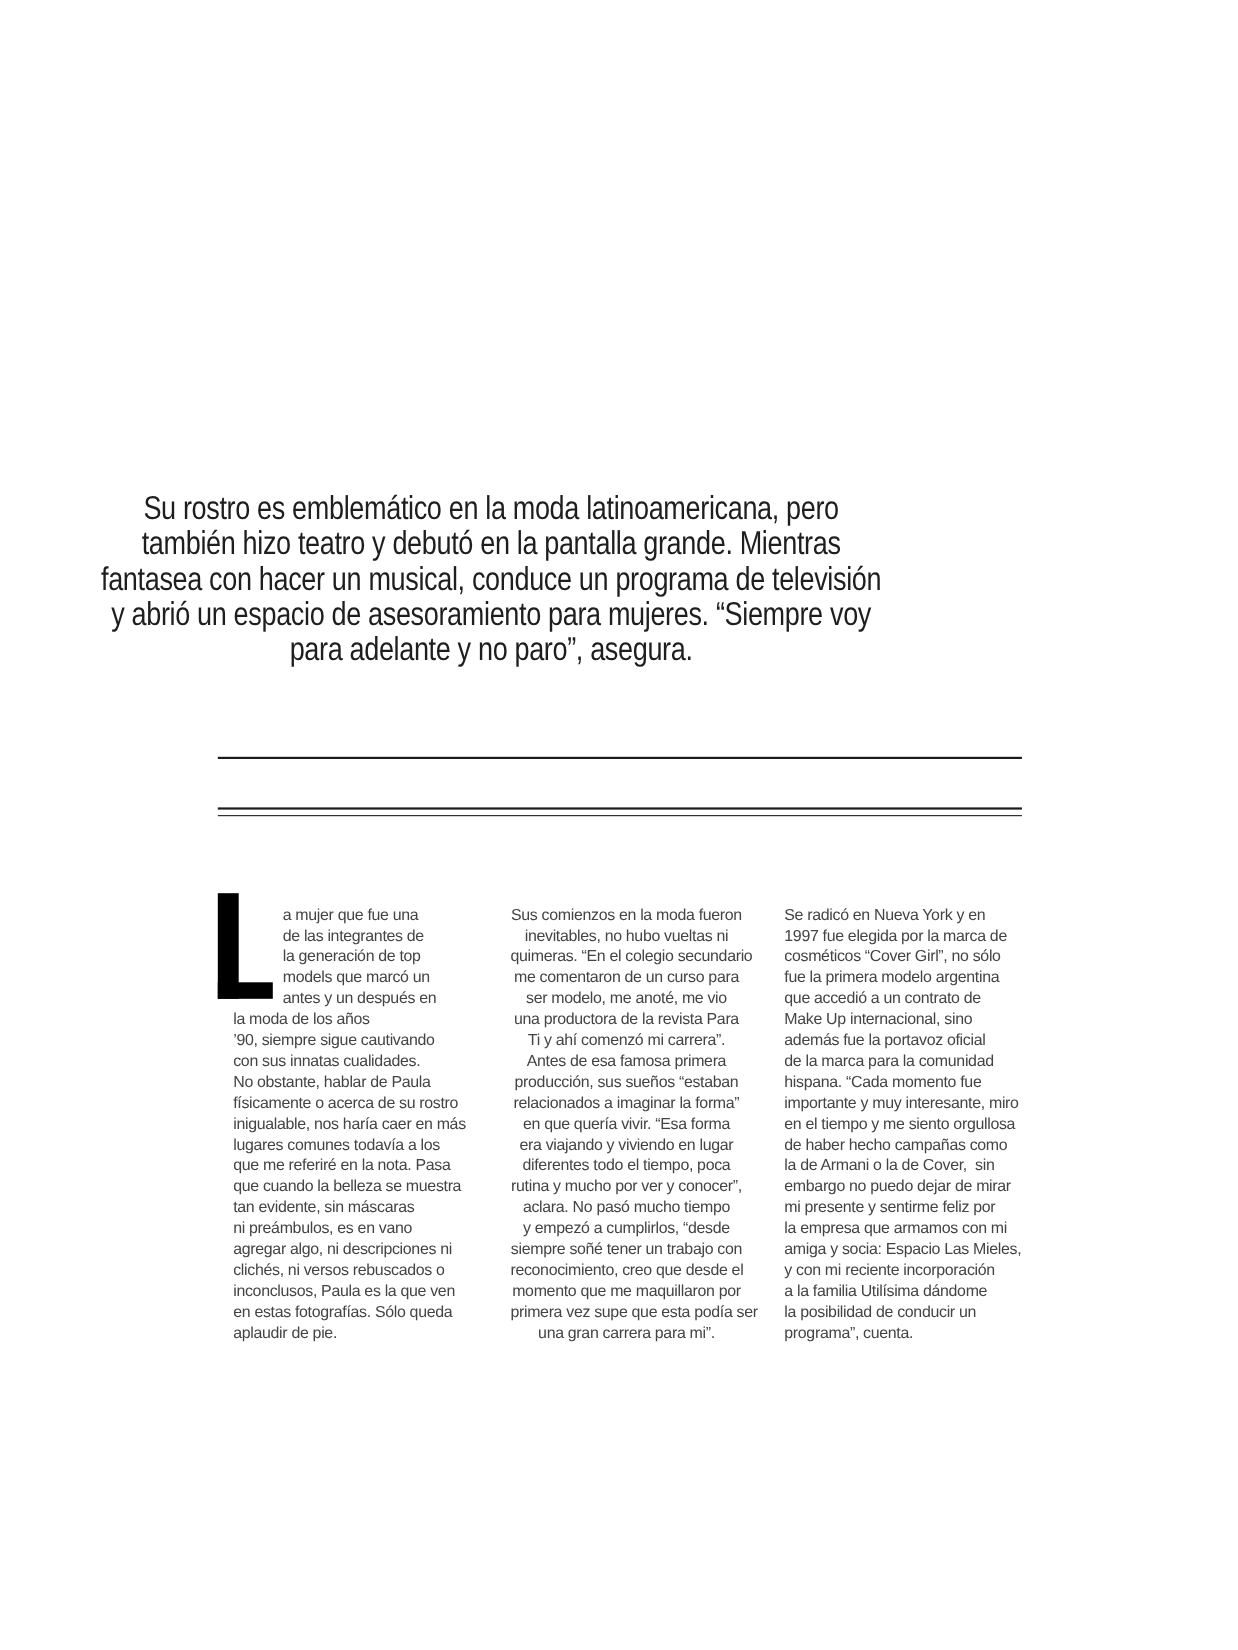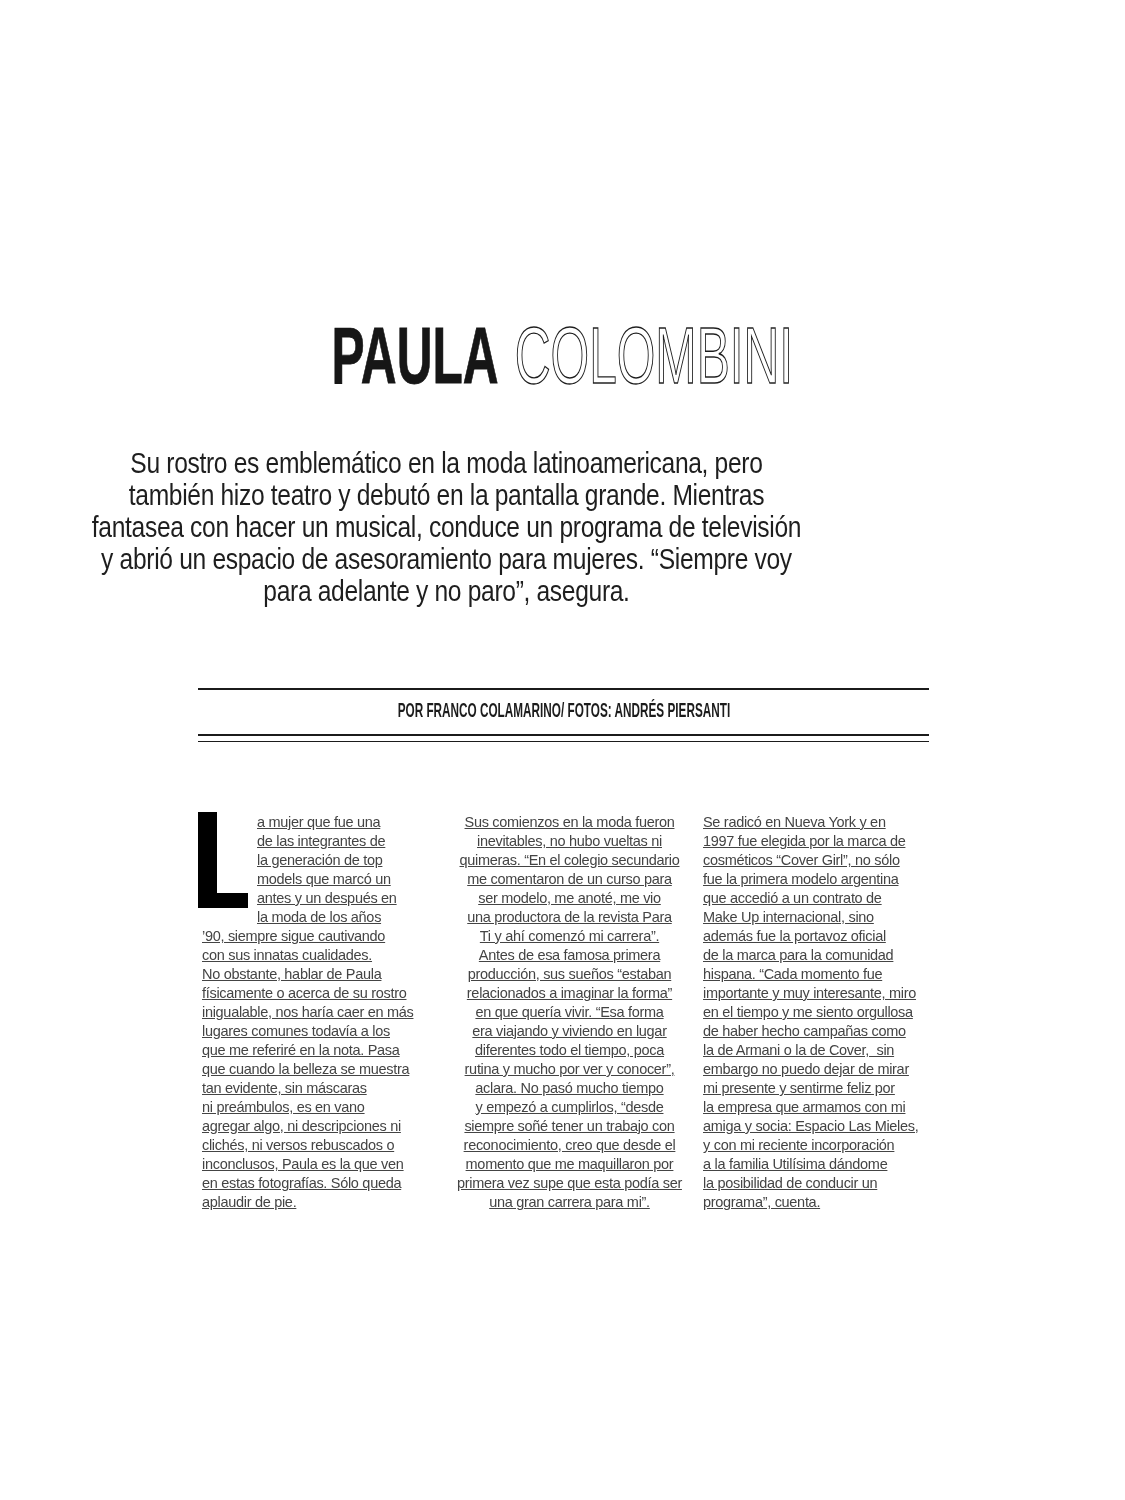--- a/index.html
+++ b/index.html
@@ -42,57 +42,49 @@
   .rule-double {
     position:absolute; top:734px; left:198px; width:731px; height:8px;
     border-top:2.5px solid #1b1b1b; border-bottom:1.5px solid #1b1b1b;
     box-sizing:border-box;
   }
 
   
   .columns { position:absolute; top:809px; left:198px; width:736px; display:flex; gap:10px; }
   .col { font-size:14.5px; line-height:19px; letter-spacing:-0.3px; color:#444444; }
   .col-1 { width:242px; } .col-2 { width:239px;text-align:center; } .col-3 { width:235px; }
-  .coltext { margin:4px; white-space:pre;text-decoration:underline; }
+  .coltext { margin:14px; white-space:pre; }
 
   
   .dropcap {
     float:left; width:50px; height:96px; box-sizing:border-box;
     border-left:19px solid #000000; border-bottom:15px solid #000000;
     margin:3px 9px 4px 0;
   }
   .sr {
     position:absolute; width:1px; height:1px; overflow:hidden;
     clip:rect(0 0 0 0); white-space:nowrap; color:transparent;
   }
 </style>
 </head>
 <body>
 
 <div class="page">
 
-  <header class="title-row">
-    <span class="title-scale">
-      <span class="t-primary">PAULA</span><span class="t-secondary">COLOMBINI</span>
-    </span>
-  </header>
 
   <div class="standfirst-wrap">
     <p class="standfirst">Su rostro es emblemático en la moda latinoamericana, pero
 también hizo teatro y debutó en la pantalla grande. Mientras
 fantasea con hacer un musical, conduce un programa de televisión
 y abrió un espacio de asesoramiento para mujeres. “Siempre voy
 para adelante y no paro”, asegura.</p>
   </div>
 
   <div class="rule-top"></div>
 
-  <div class="byline-row">
-    <span class="byline-scale">POR FRANCO COLAMARINO/ FOTOS: ANDRÉS PIERSANTI</span>
-  </div>
 
   <div class="rule-double"></div>
 
   <div class="columns">
 
     <div class="col col-1">
       <span class="dropcap">
           <span class="sr">L</span>
         </span>
       <p class="coltext">a mujer que fue una

